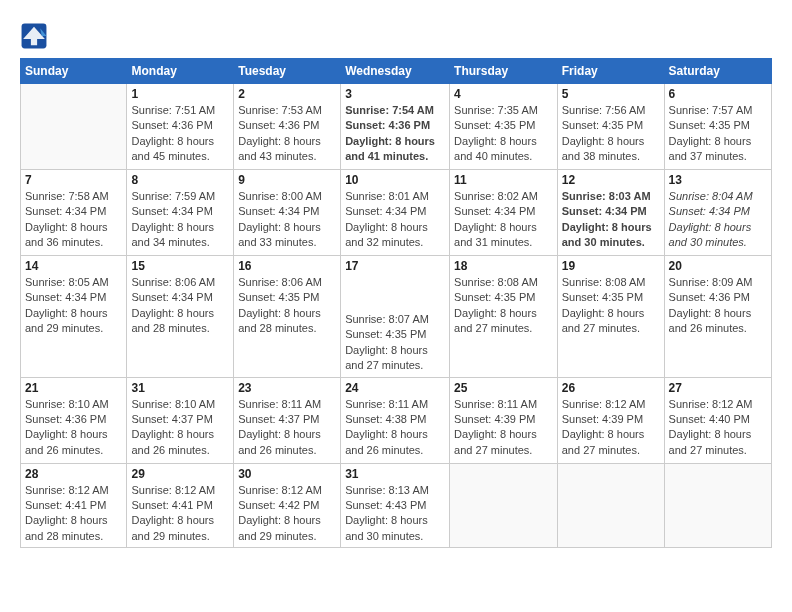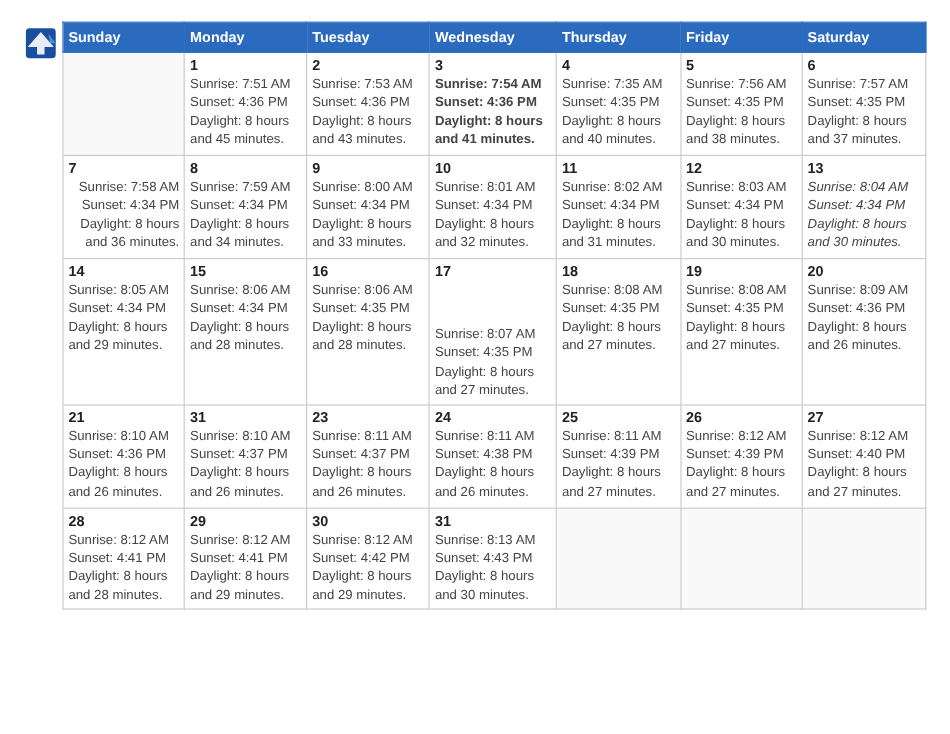--- a/index.html
+++ b/index.html
@@ -8,21 +8,21 @@
       background: #fff;
       width: 792px;
       height: 612px;
       overflow: hidden;
     }
     .page {
       width: 792px;
       height: 440px;
       padding: 18px 20px 24px 20px;
       display: flex;
-      flex-direction: row;
+      flex-direction: column;
     }
     .header {
       display: flex;
       align-items: flex-start;
       justify-content: space-between;
       margin-bottom: 8px;
     }
     .logo {
       display: flex;
       align-items: center;
@@ -176,21 +176,21 @@
             <span class="day-number">6</span>
             <div class="day-info" style="white-space: pre-line;">Sunrise: 7:57 AM
 Sunset: 4:35 PM
 Daylight: 8 hours
 and 37 minutes.</div>
           </td>
         </tr>
         <tr>
           <td>
             <span class="day-number">7</span>
-            <div class="day-info" style="white-space: pre-line; text-align: right;">Sunrise: 7:58 AM
+            <div class="day-info" style="white-space: pre-line;">Sunrise: 7:58 AM
 Sunset: 4:34 PM
 Daylight: 8 hours
 and 36 minutes.</div>
           </td>
           <td>
             <span class="day-number">8</span>
             <div class="day-info" style="white-space: pre-line;">Sunrise: 7:59 AM
 Sunset: 4:34 PM
 Daylight: 8 hours
 and 34 minutes.</div>
@@ -211,21 +211,21 @@
           </td>
           <td>
             <span class="day-number">11</span>
             <div class="day-info" style="white-space: pre-line;">Sunrise: 8:02 AM
 Sunset: 4:34 PM
 Daylight: 8 hours
 and 31 minutes.</div>
           </td>
           <td>
             <span class="day-number">12</span>
-            <div class="day-info" style="white-space: pre-line;">Sunrise: 8:03 AM
+            <div class="day-info" style="white-space: pre-line; font-weight: bold;">Sunrise: 8:03 AM
 Sunset: 4:34 PM
 Daylight: 8 hours
 and 30 minutes.</div>
           </td>
           <td>
             <span class="day-number">13</span>
             <div class="day-info" style="white-space: pre-line; font-style: italic;">Sunrise: 8:04 AM
 Sunset: 4:34 PM
 Daylight: 8 hours
 and 30 minutes.</div>

